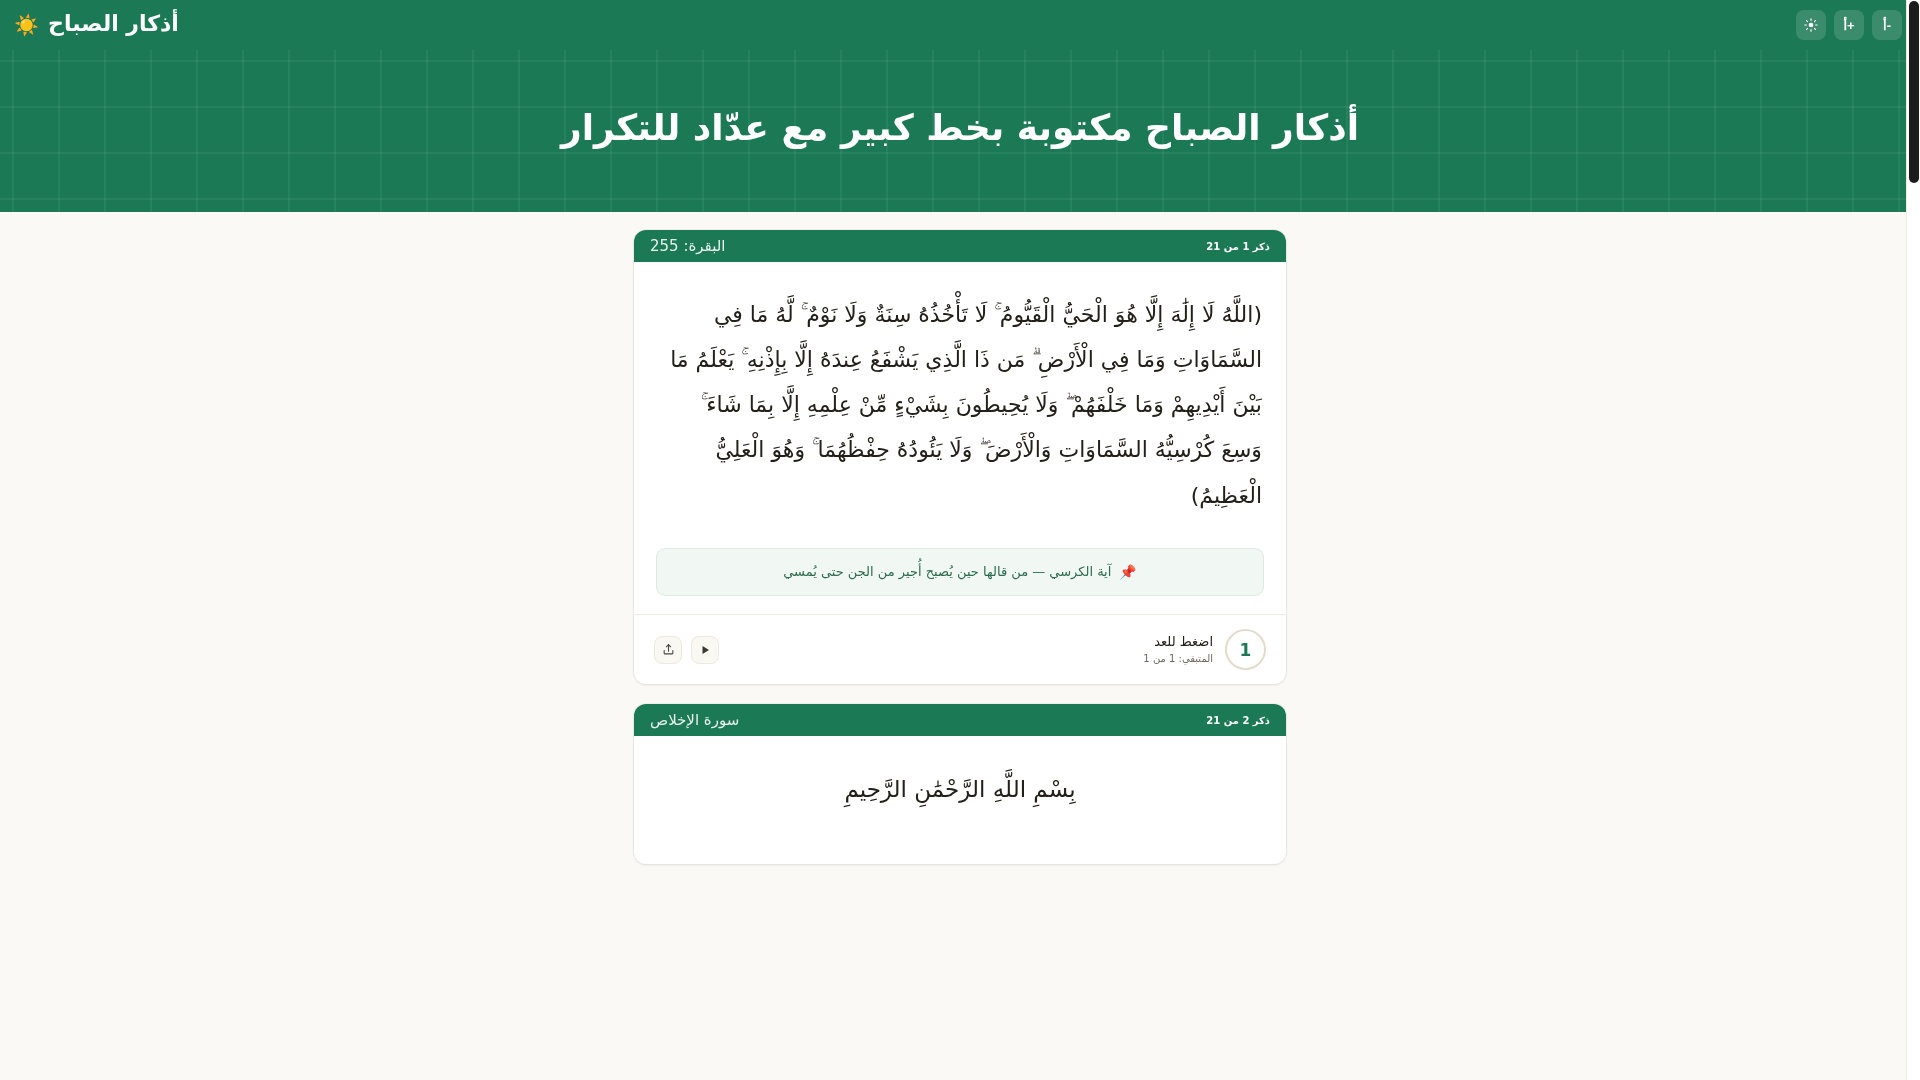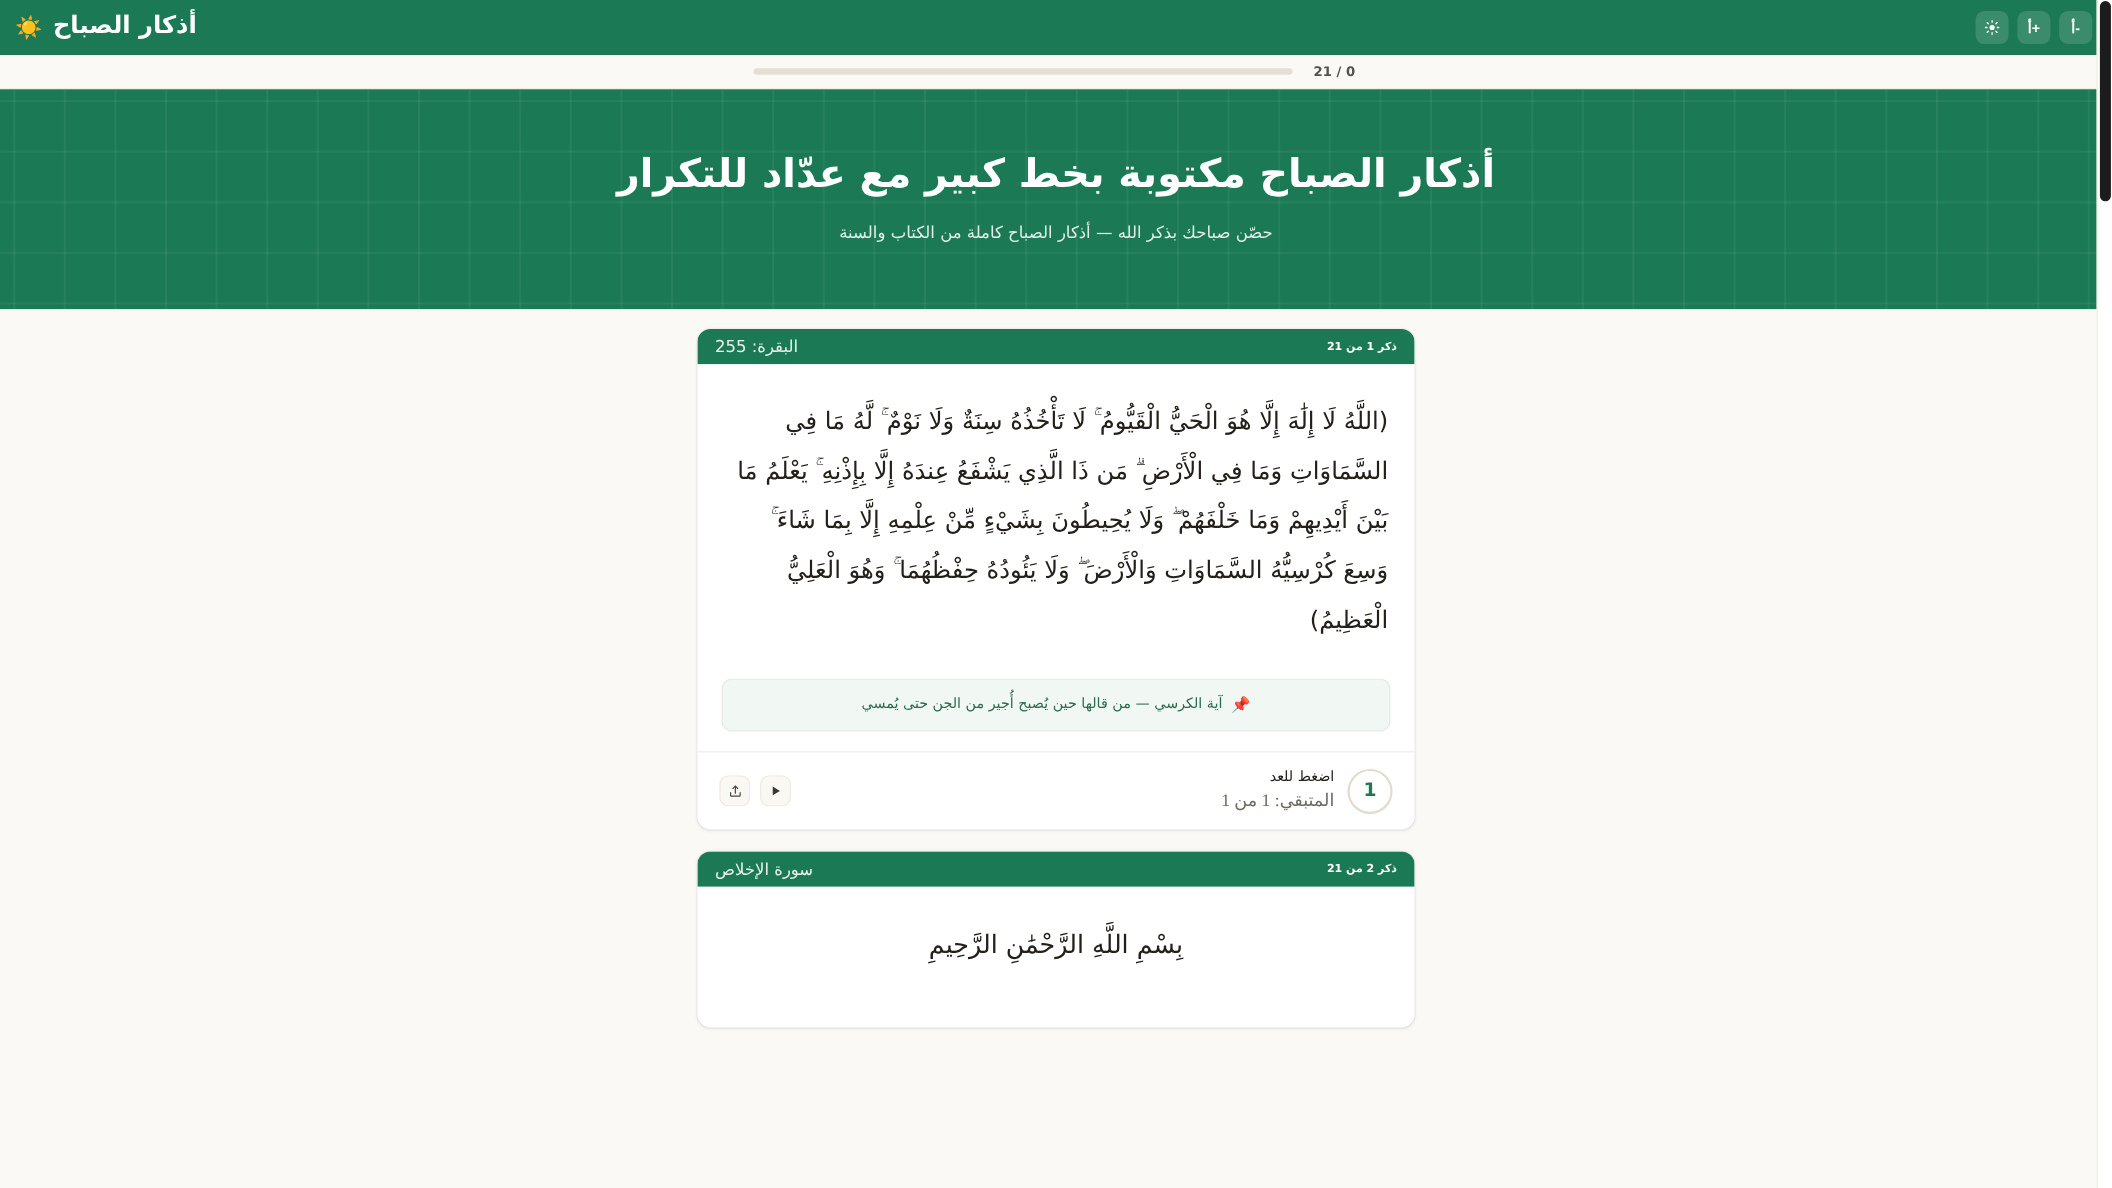--- a/index.html
+++ b/index.html
@@ -260,21 +260,21 @@
     display: flex;
     align-items: center;
     justify-content: center;
     font-size: 17px;
     font-weight: 700;
     color: #1b7a55;
     flex: none;
   }
   .counter-texts { text-align: right; line-height: 1.45; }
   .counter-title { font-size: 13px; font-weight: 400; color: #232019; }
-  .counter-sub { font-size: 16px; color: #6d675e; font-family: Liberation Serif, serif; }
+  .counter-sub { font-size: 10px; color: #6d675e; }
 
   
   .page-scrollbar {
     position: absolute;
     top: 0; right: 0;
     width: 14px;
     height: 1080px;
     background: #ffffff;
     border-left: 1px solid #eeeae1;
     z-index: 60;
@@ -316,31 +316,24 @@
       <button class="tool-btn">أ-</button>
     </div>
 
     <div class="appbar-brand">
       <span class="brand-text">أذكار الصباح</span>
       <span class="sun-emoji">☀️</span>
     </div>
 
   </div>
 
-  <div class="progress-strip">
-    <div class="progress-track">
-      <div class="progress-fill" style="width: 0%;"></div>
-    </div>
-    <div class="progress-label">21 / 0</div>
-  </div>
 
   <div class="hero">
     <div class="hero-inner">
       <h1 class="hero-title">أذكار الصباح مكتوبة بخط كبير مع عدّاد للتكرار</h1>
-      <p class="hero-sub">حصّن صباحك بذكر الله — أذكار الصباح كاملة من الكتاب والسنة</p>
     </div>
   </div>
 
   <div class="content">
 
     <div class="card">
       <div class="card-head">
         <span class="card-index">ذكر 1 من 21</span>
         <span class="card-source">البقرة: 255</span>
       </div>

